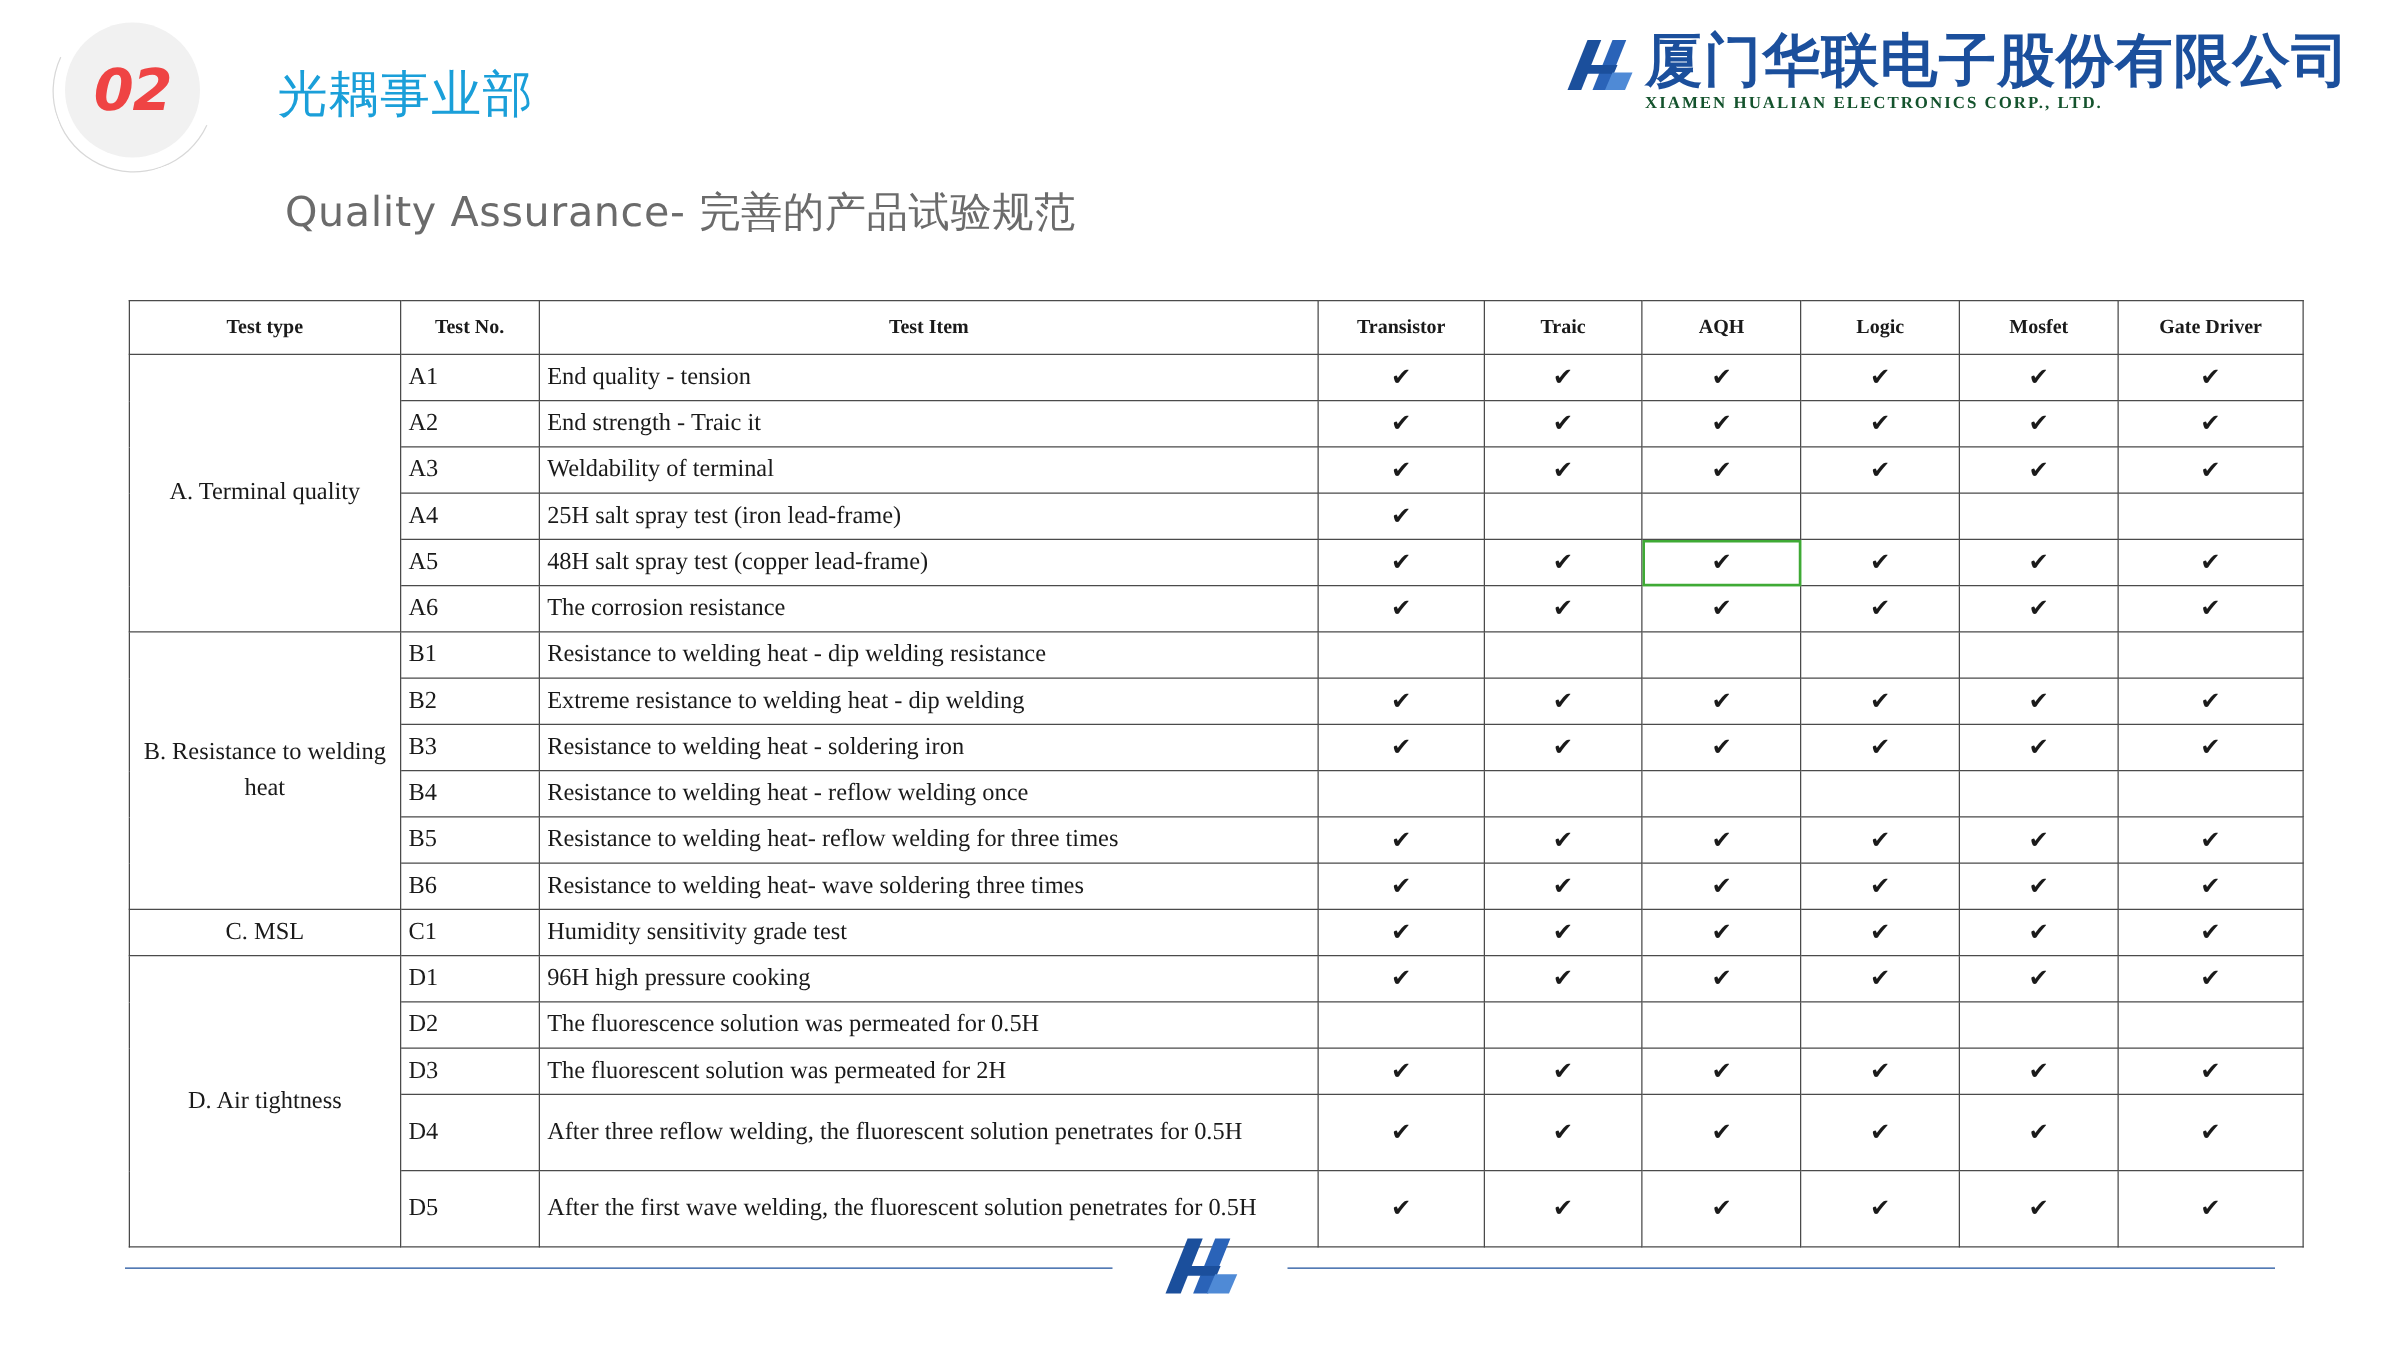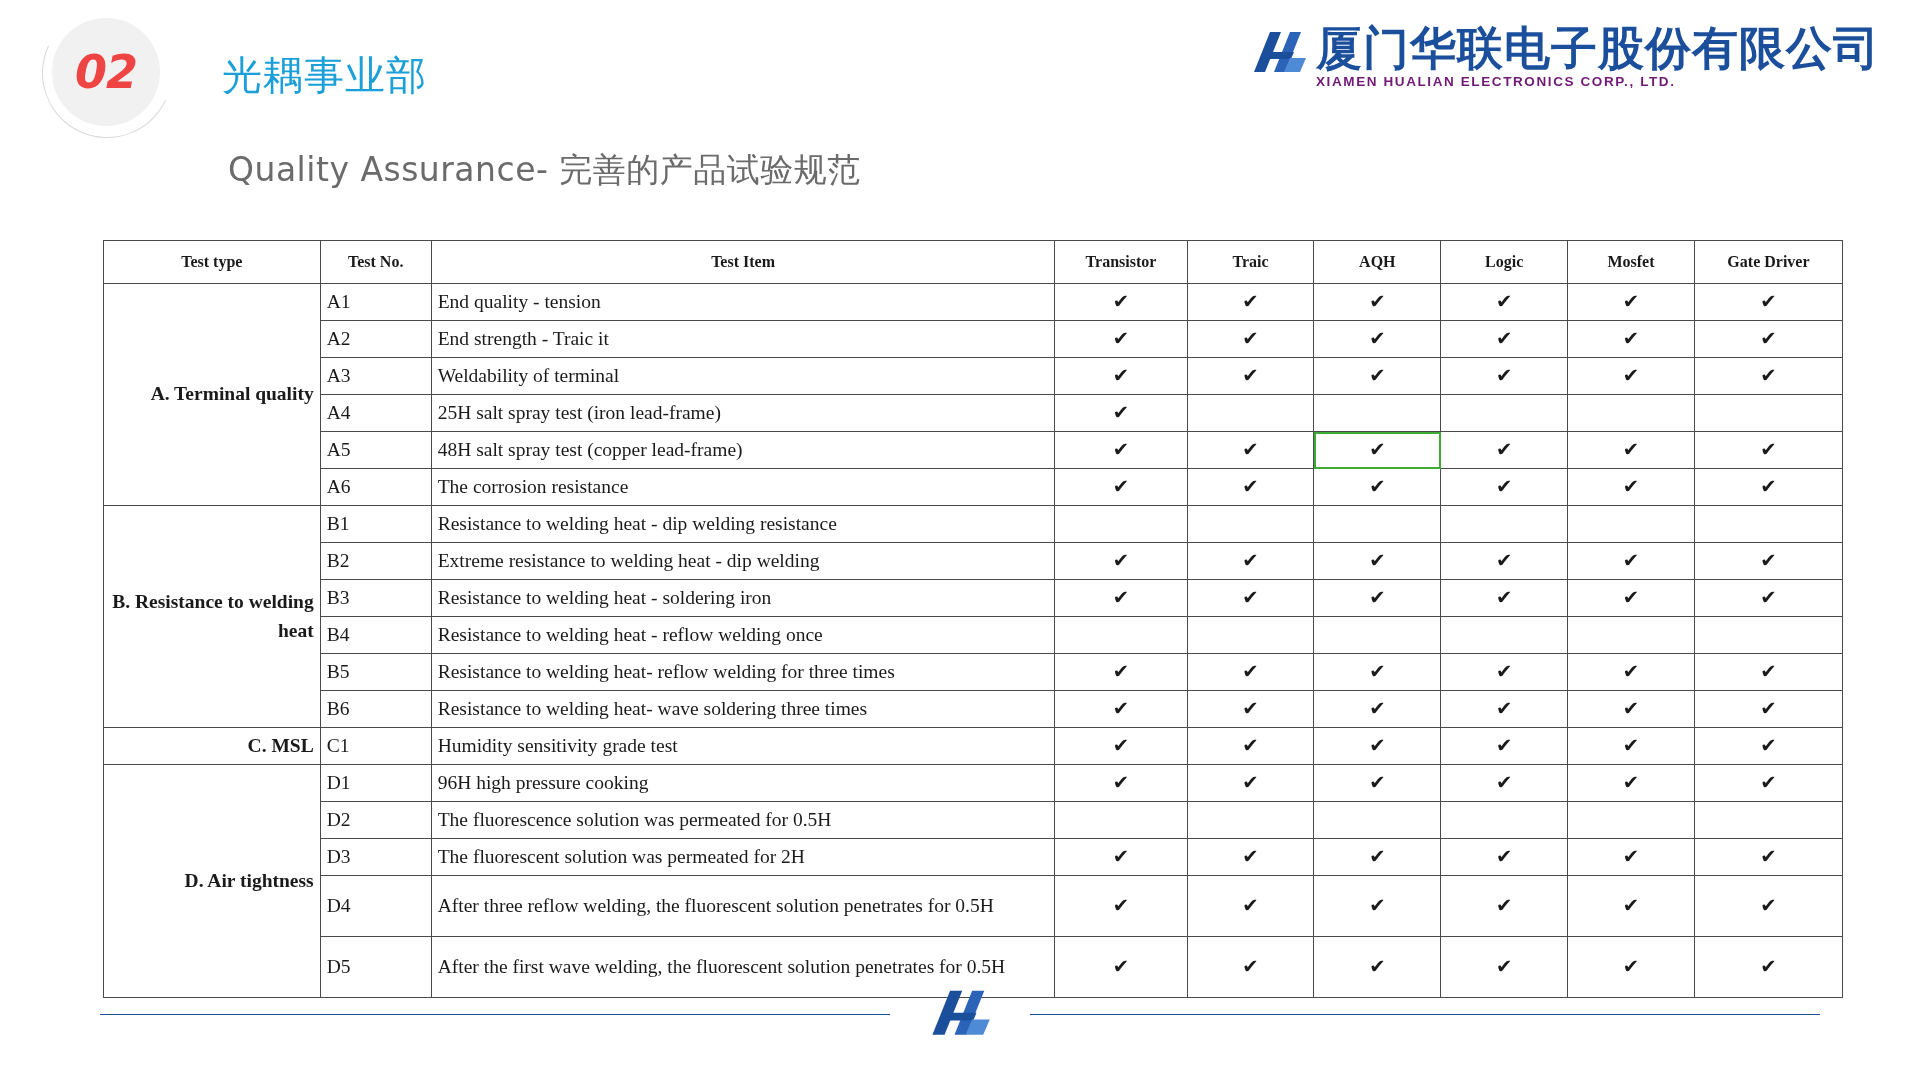--- a/index.html
+++ b/index.html
@@ -88,24 +88,24 @@
   .logo-text-cn {
     font-family: "DejaVu Sans", sans-serif;
     font-size: 46px;
     font-weight: bold;
     color: #1b4f9c;
     letter-spacing: 1px;
     line-height: 1.05;
     white-space: nowrap;
   }
   .logo-text-en {
-    font-family: Liberation Sans, sans-serif;
+    font-family: Liberation Serif, serif;
     font-size: 13.5px;
     font-weight: bold;
-    color: #701a75;
+    color: #14532d;
     letter-spacing: 1.6px;
     white-space: nowrap;
     margin-top: 2px;
   }
 
   
   .subtitle {
     position: absolute;
     left: 228px;
     top: 148px;
@@ -136,22 +136,22 @@
     padding: 3px 6px;
     vertical-align: middle;
   }
   table.qa thead th {
     text-align: center;
     font-weight: bold;
     font-size: 16px;
     height: 36px;
   }
   td.type-cell {
-    font-weight: bold;
-    text-align: right;
+    font-weight: normal;
+    text-align: center;
     padding-left: 8px;
     line-height: 1.45;
   }
   td.no-cell {
     text-align: left;
   }
   td.item-cell {
     text-align: left;
     padding-left: 10px;
     line-height: 1.4;

